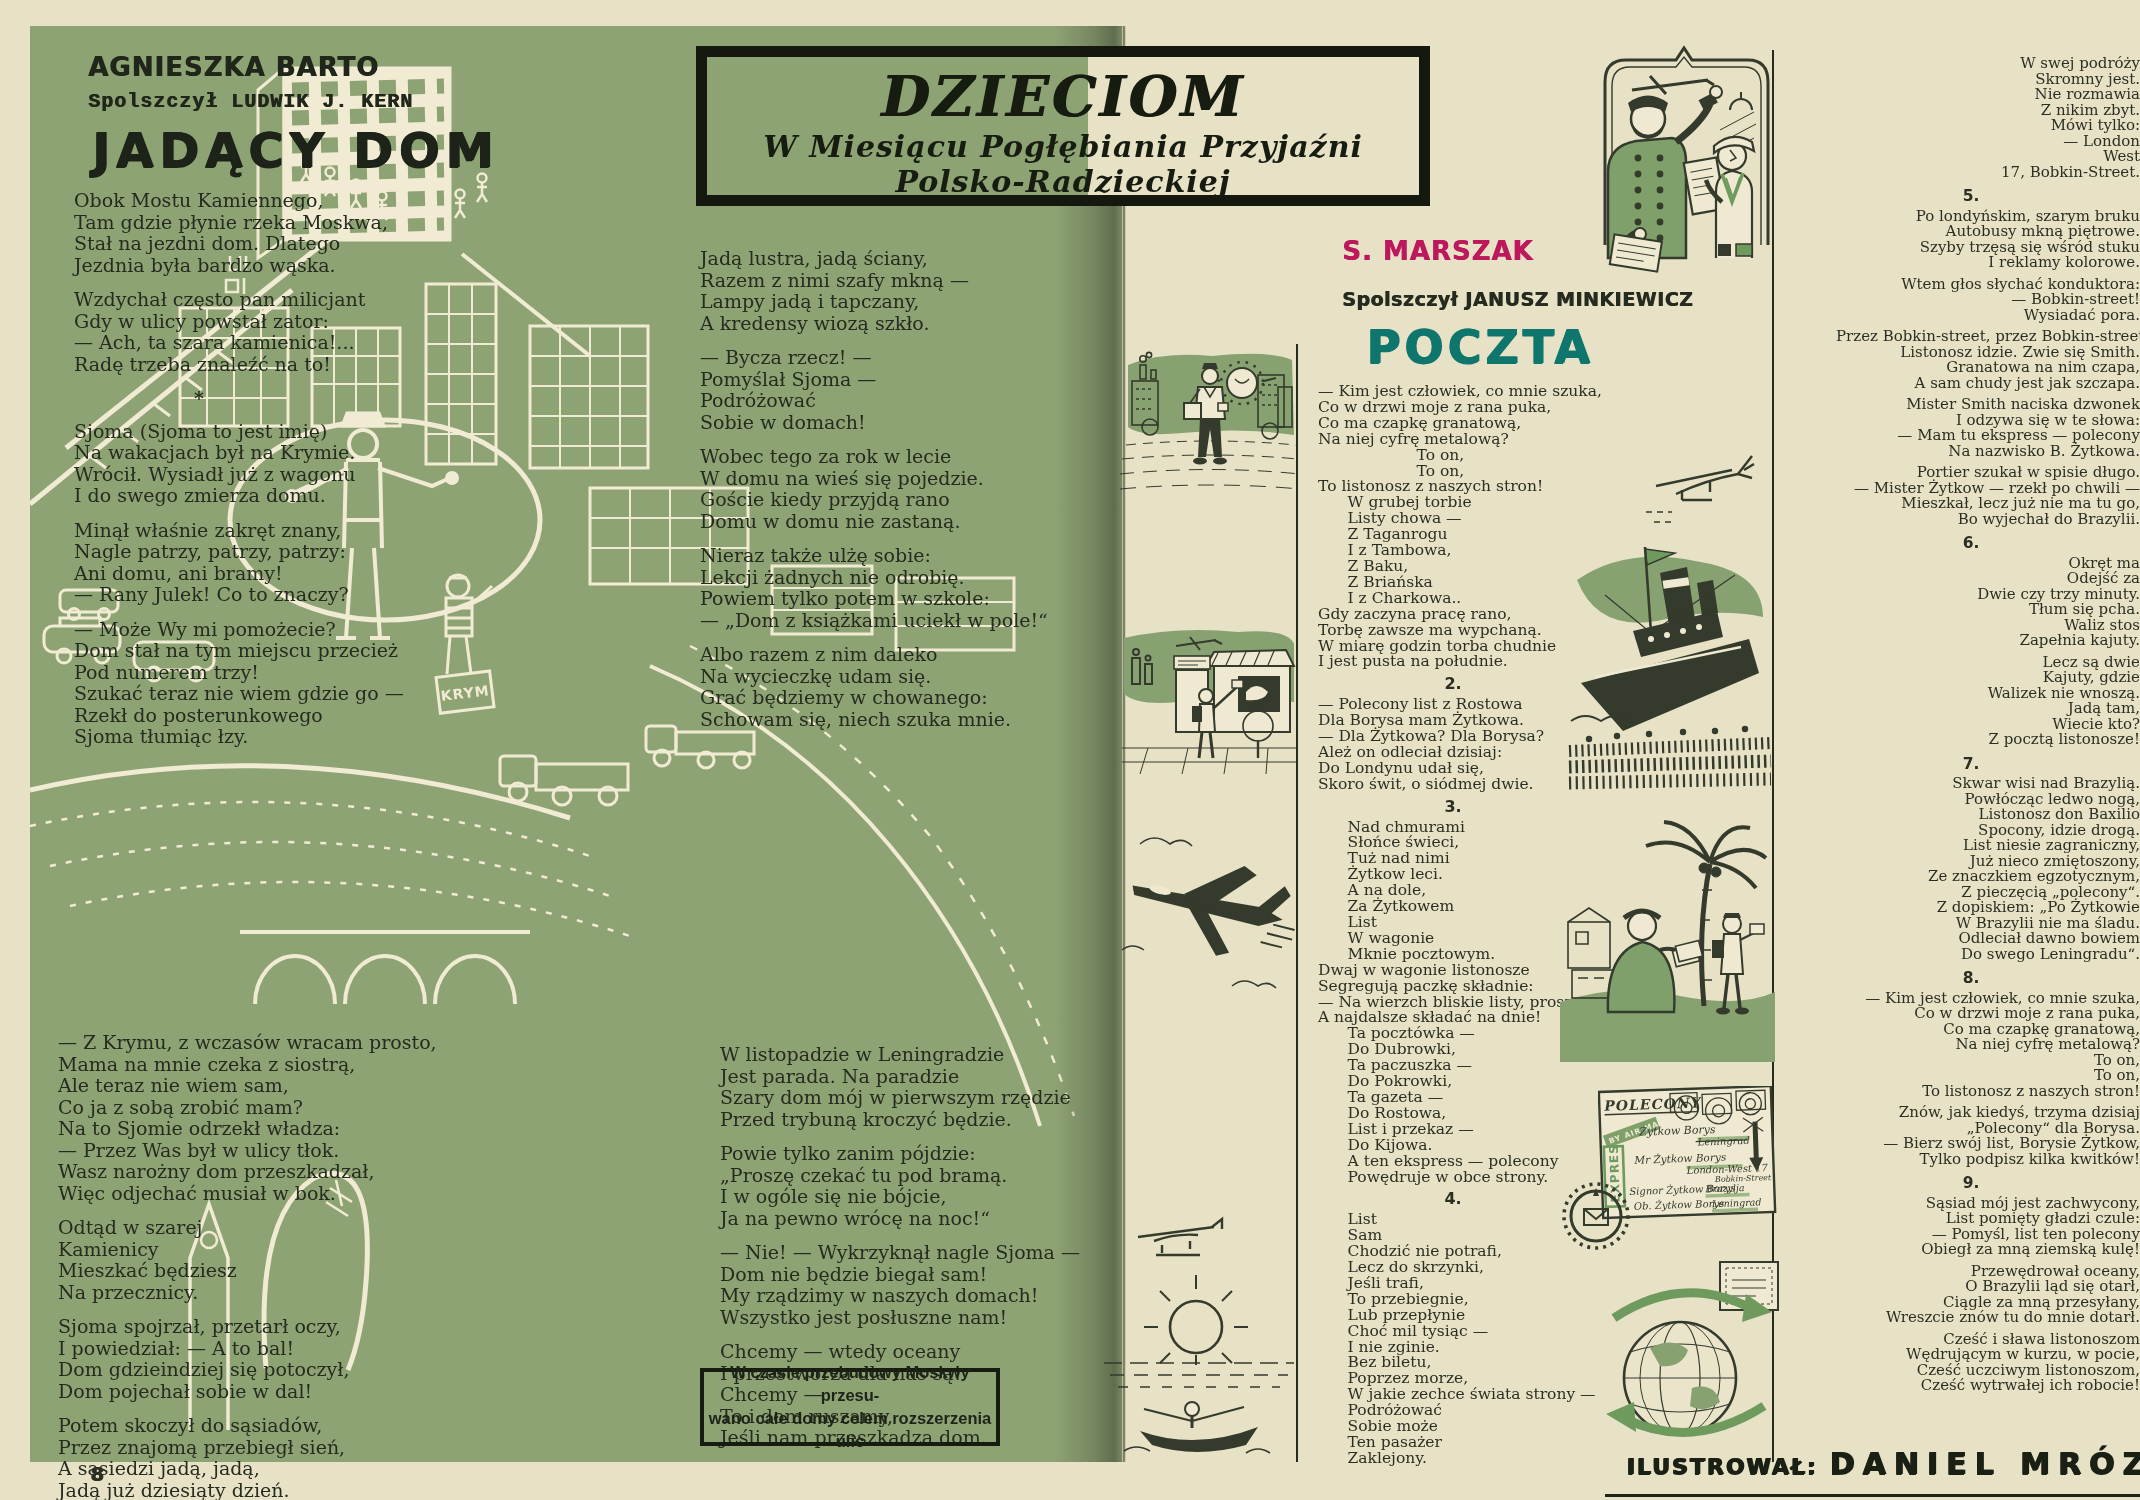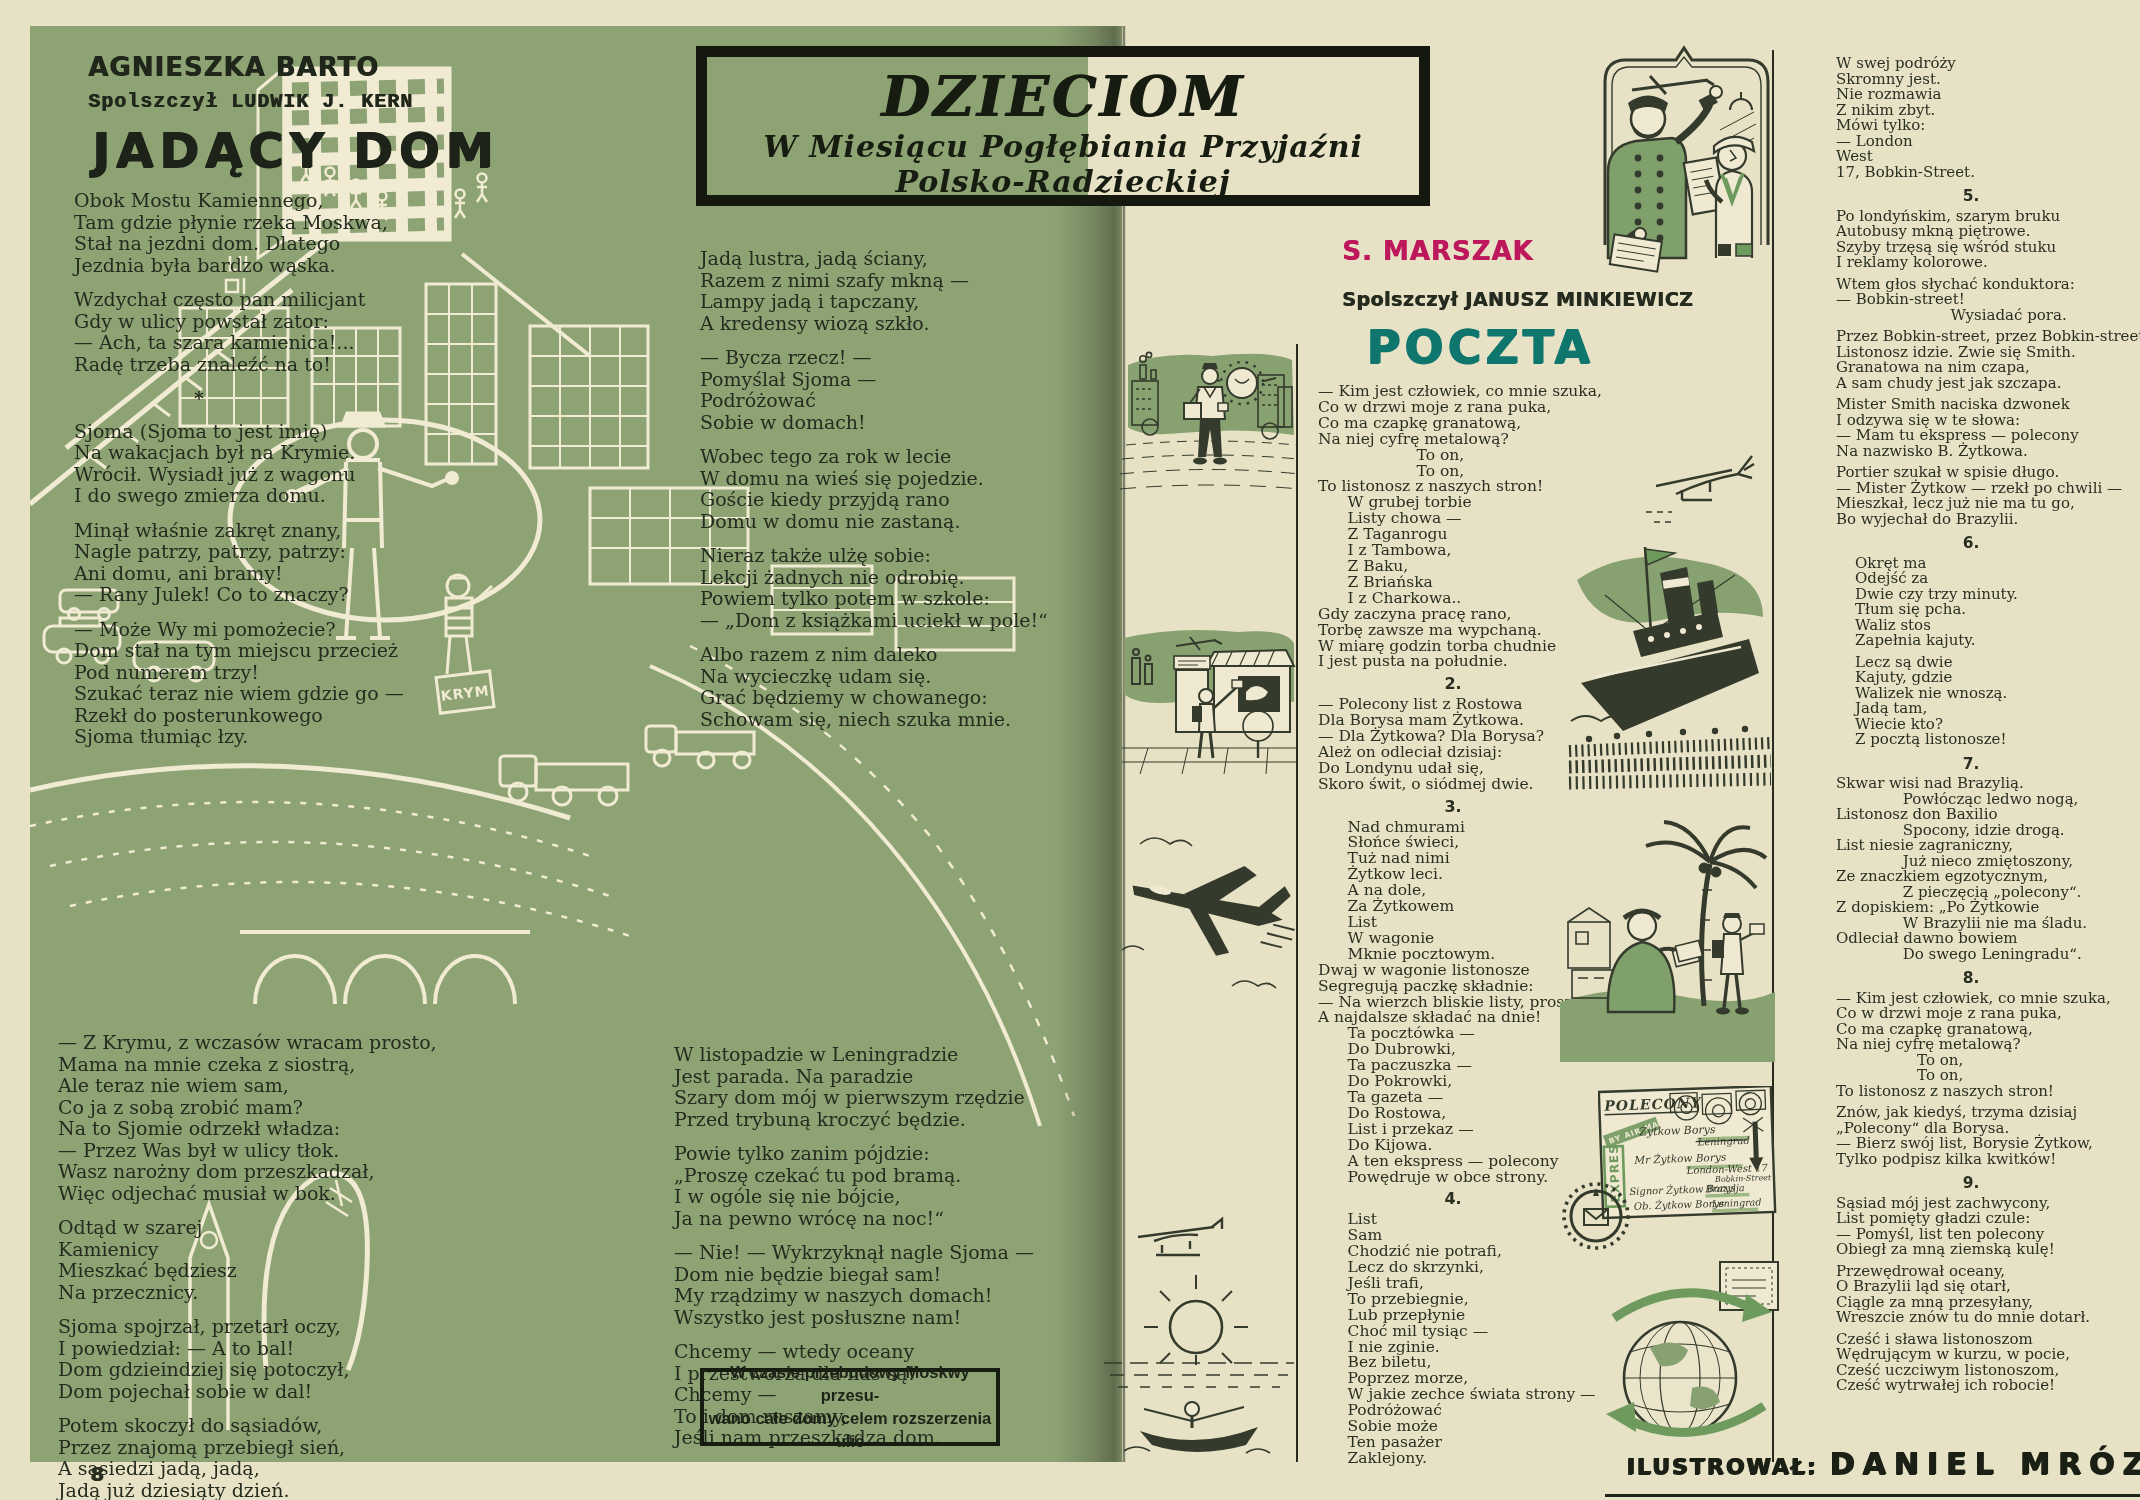--- a/index.html
+++ b/index.html
@@ -36,21 +36,21 @@
   .pcol .gap{height:7px;}
   .pcol .stanza{margin-bottom:13px;}
   .pcol .stanza-num{font-family:"DejaVu Sans",sans-serif;font-weight:bold;text-align:center;}
   .pcol .sep{text-align:center;font-weight:bold;margin:0 0 11px;}
   .lcol{font-size:19px;line-height:21.5px;color:#252b1e;width:330px;}
   .lcol .sep{width:250px;}
   .mcol{left:1318px;top:384px;width:300px;font-size:15.5px;line-height:15.9px;color:#2b2f22;}
   .mcol .stanza{margin-bottom:6px;}
   .mcol .stanza-num{width:270px;font-size:16px;margin:5px 0 5px;}
   .rcol{left:1836px;top:56px;width:304px;font-size:15px;line-height:15.5px;color:#2b2f22;}
-  .rcol .stanza{margin-bottom:9px;}
+  .rcol .stanza{margin-bottom:9px;text-align:right;}
   .rcol .stanza-num{width:270px;font-size:15.5px;margin:6px 0 4px;}
   .rcol .gap{height:6px;}
 
   
   .footnote{left:700px;top:1368px;width:292px;height:70px;border:4px solid #171c10;
             display:flex;flex-direction:column;justify-content:center;text-align:center;
             font-family:Liberation Sans, sans-serif;font-weight:bold;font-size:16.5px;line-height:23px;color:#1d2317;}
 
   
   .ruleA{left:1296px;top:344px;width:2px;height:1118px;background:#272c1f;}
@@ -328,21 +328,21 @@
         <div class="pline">Powiem tylko potem w szkole:</div>
         <div class="pline">— „Dom z książkami uciekł w pole!“</div>
       </div>
       <div class="stanza">
         <div class="pline">Albo razem z nim daleko</div>
         <div class="pline">Na wycieczkę udam się.</div>
         <div class="pline">Grać będziemy w chowanego:</div>
         <div class="pline">Schowam się, niech szuka mnie.</div>
       </div>
     </div>
-  <div class="abs pcol lcol" style="left:674px;top:1044px;">
+  <div class="abs pcol lcol" style="left:720px;top:1044px;">
       <div class="stanza">
         <div class="pline">W listopadzie w Leningradzie</div>
         <div class="pline">Jest parada. Na paradzie</div>
         <div class="pline">Szary dom mój w pierwszym rzędzie</div>
         <div class="pline">Przed trybuną kroczyć będzie.</div>
       </div>
       <div class="stanza">
         <div class="pline">Powie tylko zanim pójdzie:</div>
         <div class="pline">„Proszę czekać tu pod bramą.</div>
         <div class="pline">I w ogóle się nie bójcie,</div>

